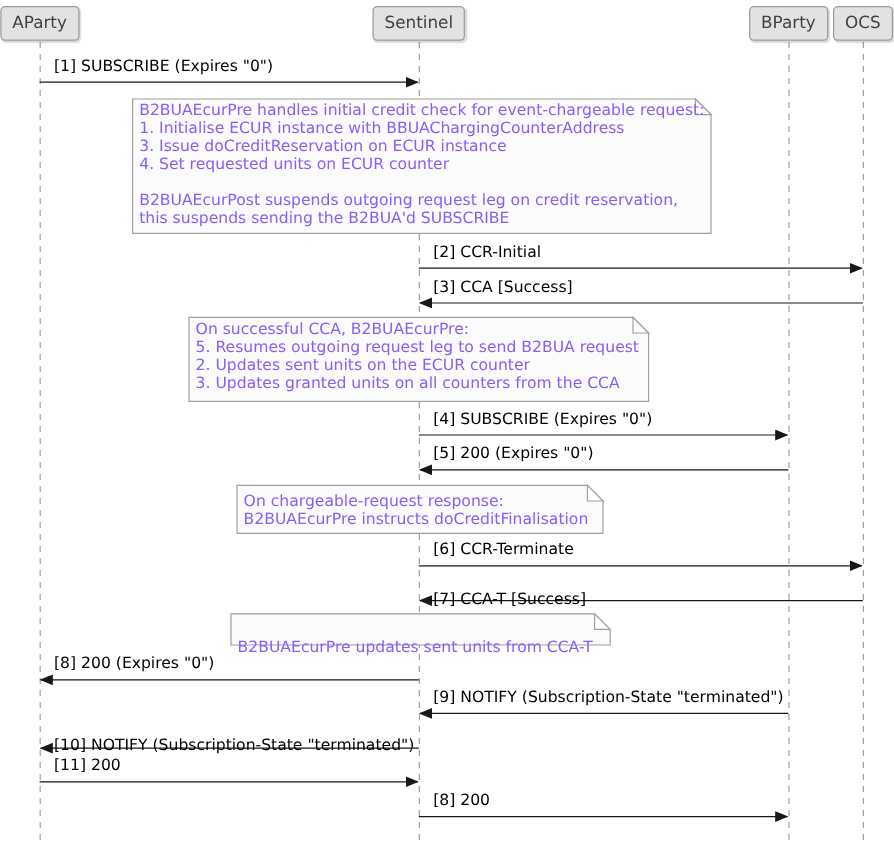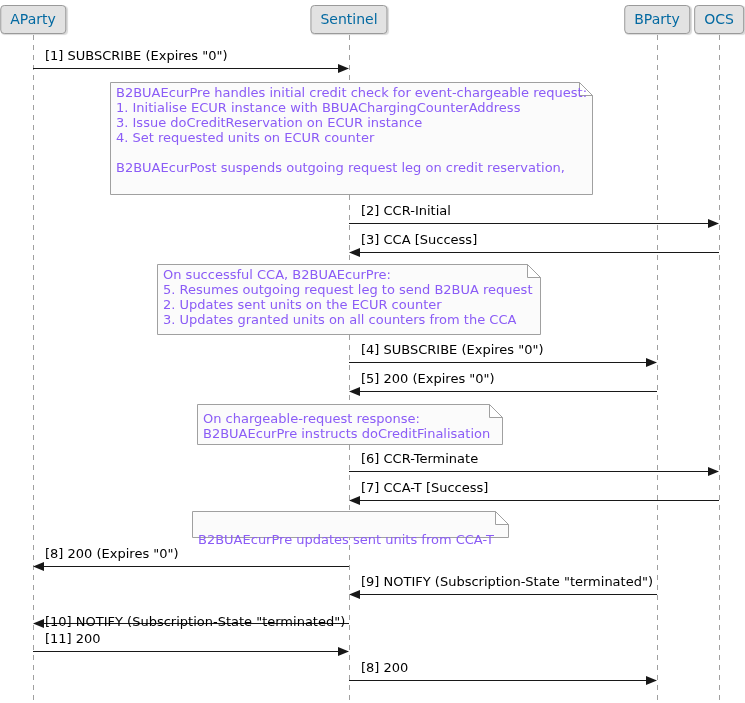--- a/index.html
+++ b/index.html
@@ -14,21 +14,21 @@
   #diagram-svg { position: absolute; left: 0; top: 0; }
   .participant {
     position: absolute;
     top: 5px;
     transform: translateX(-50%);
     background: #e2e2e2;
     border: 1px solid #9a9a9a;
     border-radius: 4px;
     padding: 4px 9px 5px 9px;
     font-size: 14px;
-    color: #0369a1;
+    color: #404040;
     white-space: nowrap;
     box-shadow: 1px 1px 1px rgba(0,0,0,0.15);
     box-sizing: border-box;
     height: 29px;
     line-height: 19px;
   }
   .msg-label {
     position: absolute;
     font-size: 13px;
     color: #000;
@@ -91,40 +91,41 @@
       <div class="participant" style="left: 349px;"><span>Sentinel</span></div>
       <div class="participant" style="left: 657px;"><span>BParty</span></div>
       <div class="participant" style="left: 719px;"><span>OCS</span></div>
       <div class="note-text" style="left: 110px; top: 82px; width: 482px; height: 112px;">
         <div class="note-line">B2BUAEcurPre handles initial credit check for event-chargeable request:</div>
         <div class="note-line">1. Initialise ECUR instance with BBUAChargingCounterAddress</div>
         <div class="note-line">3. Issue doCreditReservation on ECUR instance</div>
         <div class="note-line">4. Set requested units on ECUR counter</div>
         <div class="note-line"></div>
         <div class="note-line">B2BUAEcurPost suspends outgoing request leg on credit reservation,</div>
+        <div class="note-line">this suspends sending the B2BUA'd SUBSCRIBE</div>
       </div>
       <div class="note-text" style="left: 157px; top: 264px; width: 383px; height: 70px;">
         <div class="note-line">On successful CCA, B2BUAEcurPre:</div>
         <div class="note-line">5. Resumes outgoing request leg to send B2BUA request</div>
         <div class="note-line">2. Updates sent units on the ECUR counter</div>
         <div class="note-line">3. Updates granted units on all counters from the CCA</div>
       </div>
       <div class="note-text" style="left: 197px; top: 408px; width: 305px; height: 40px;">
         <div class="note-line">On chargeable-request response:</div>
         <div class="note-line">B2BUAEcurPre instructs doCreditFinalisation</div>
       </div>
       <div class="note-text" style="left: 192px; top: 529px; width: 316px; height: 26px;">
         <div class="note-line">B2BUAEcurPre updates sent units from CCA-T</div>
       </div>
       <div class="msg-label" style="left: 45px; top: 48px;">[1] SUBSCRIBE (Expires "0")</div>
       <div class="msg-label" style="left: 361px; top: 203px;">[2] CCR-Initial</div>
       <div class="msg-label" style="left: 361px; top: 232px;">[3] CCA [Success]</div>
       <div class="msg-label" style="left: 361px; top: 342px;">[4] SUBSCRIBE (Expires "0")</div>
       <div class="msg-label" style="left: 361px; top: 371px;">[5] 200 (Expires "0")</div>
       <div class="msg-label" style="left: 361px; top: 451px;">[6] CCR-Terminate</div>
-      <div class="msg-label" style="left: 361px; top: 480px;">[7] CCA-T [Success]</div>
+      <div class="msg-label" style="left: 361px; top: 492px;">[7] CCA-T [Success]</div>
       <div class="msg-label" style="left: 45px; top: 546px;">[8] 200 (Expires "0")</div>
       <div class="msg-label" style="left: 361px; top: 574px;">[9] NOTIFY (Subscription-State "terminated")</div>
       <div class="msg-label" style="left: 45px; top: 614px;">[10] NOTIFY (Subscription-State "terminated")</div>
       <div class="msg-label" style="left: 45px; top: 631px;">[11] 200</div>
       <div class="msg-label" style="left: 361px; top: 660px;">[8] 200</div>
     </div>
 </div>
 
 </body></html>

